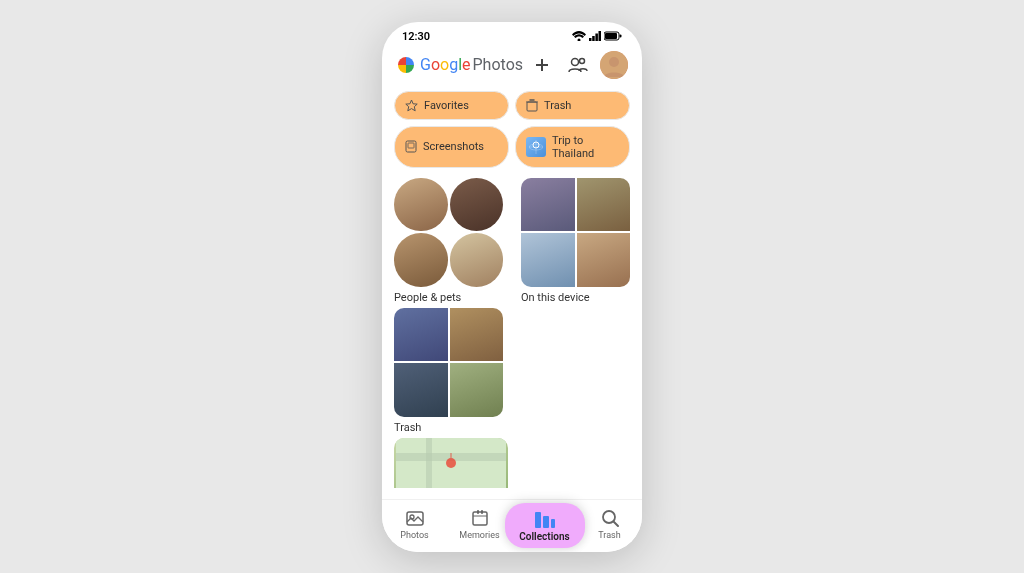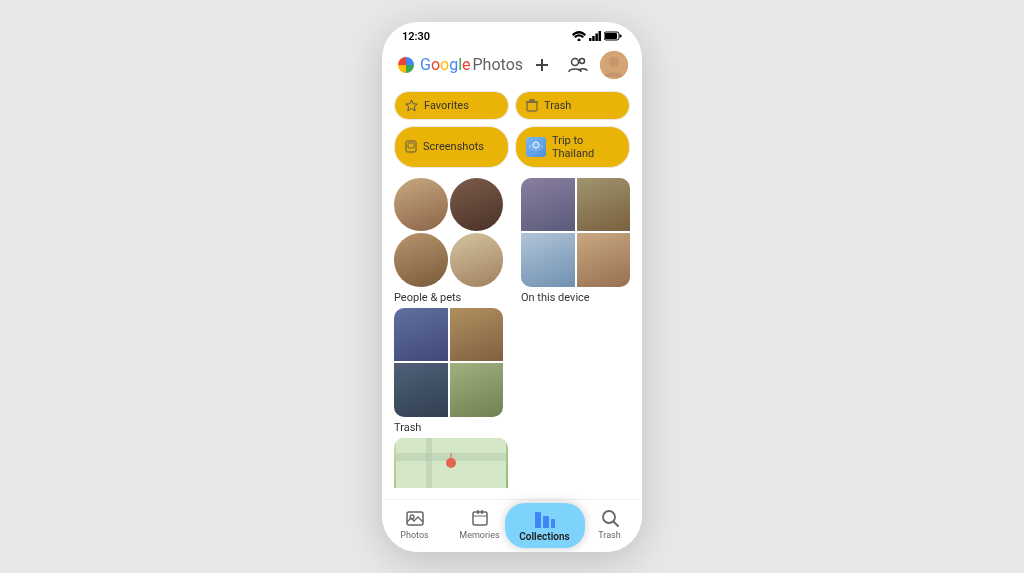--- a/index.html
+++ b/index.html
@@ -118,21 +118,21 @@
       display: grid;
       grid-template-columns: 1fr 1fr;
       gap: 6px;
       margin-bottom: 10px;
     }
     .pill {
       display: flex;
       align-items: center;
       gap: 6px;
       padding: 7px 10px;
-      background: #eab308;
+      background: #fdba74;
       border-radius: 20px;
       border: 1px solid #e8e8e8;
       font-size: 11px;
       color: #333;
       cursor: pointer;
     }
     .pill-icon {
       font-size: 12px;
       color: #555;
     }
@@ -235,21 +235,21 @@
 
     .nav-item.active-collections {
       position: relative;
     }
 
     .collections-bubble {
       position: absolute;
       bottom: -6px;
       left: 50%;
       transform: translateX(-50%);
-      background: #7dd3fc;
+      background: #f0abfc;
       border-radius: 20px;
       padding: 8px 14px 6px 14px;
       box-shadow: 0 -2px 12px rgba(0,0,0,0.12), 0 2px 8px rgba(0,0,0,0.08);
       display: flex;
       flex-direction: column;
       align-items: center;
       gap: 2px;
       z-index: 10;
       width: 80px;
     }

